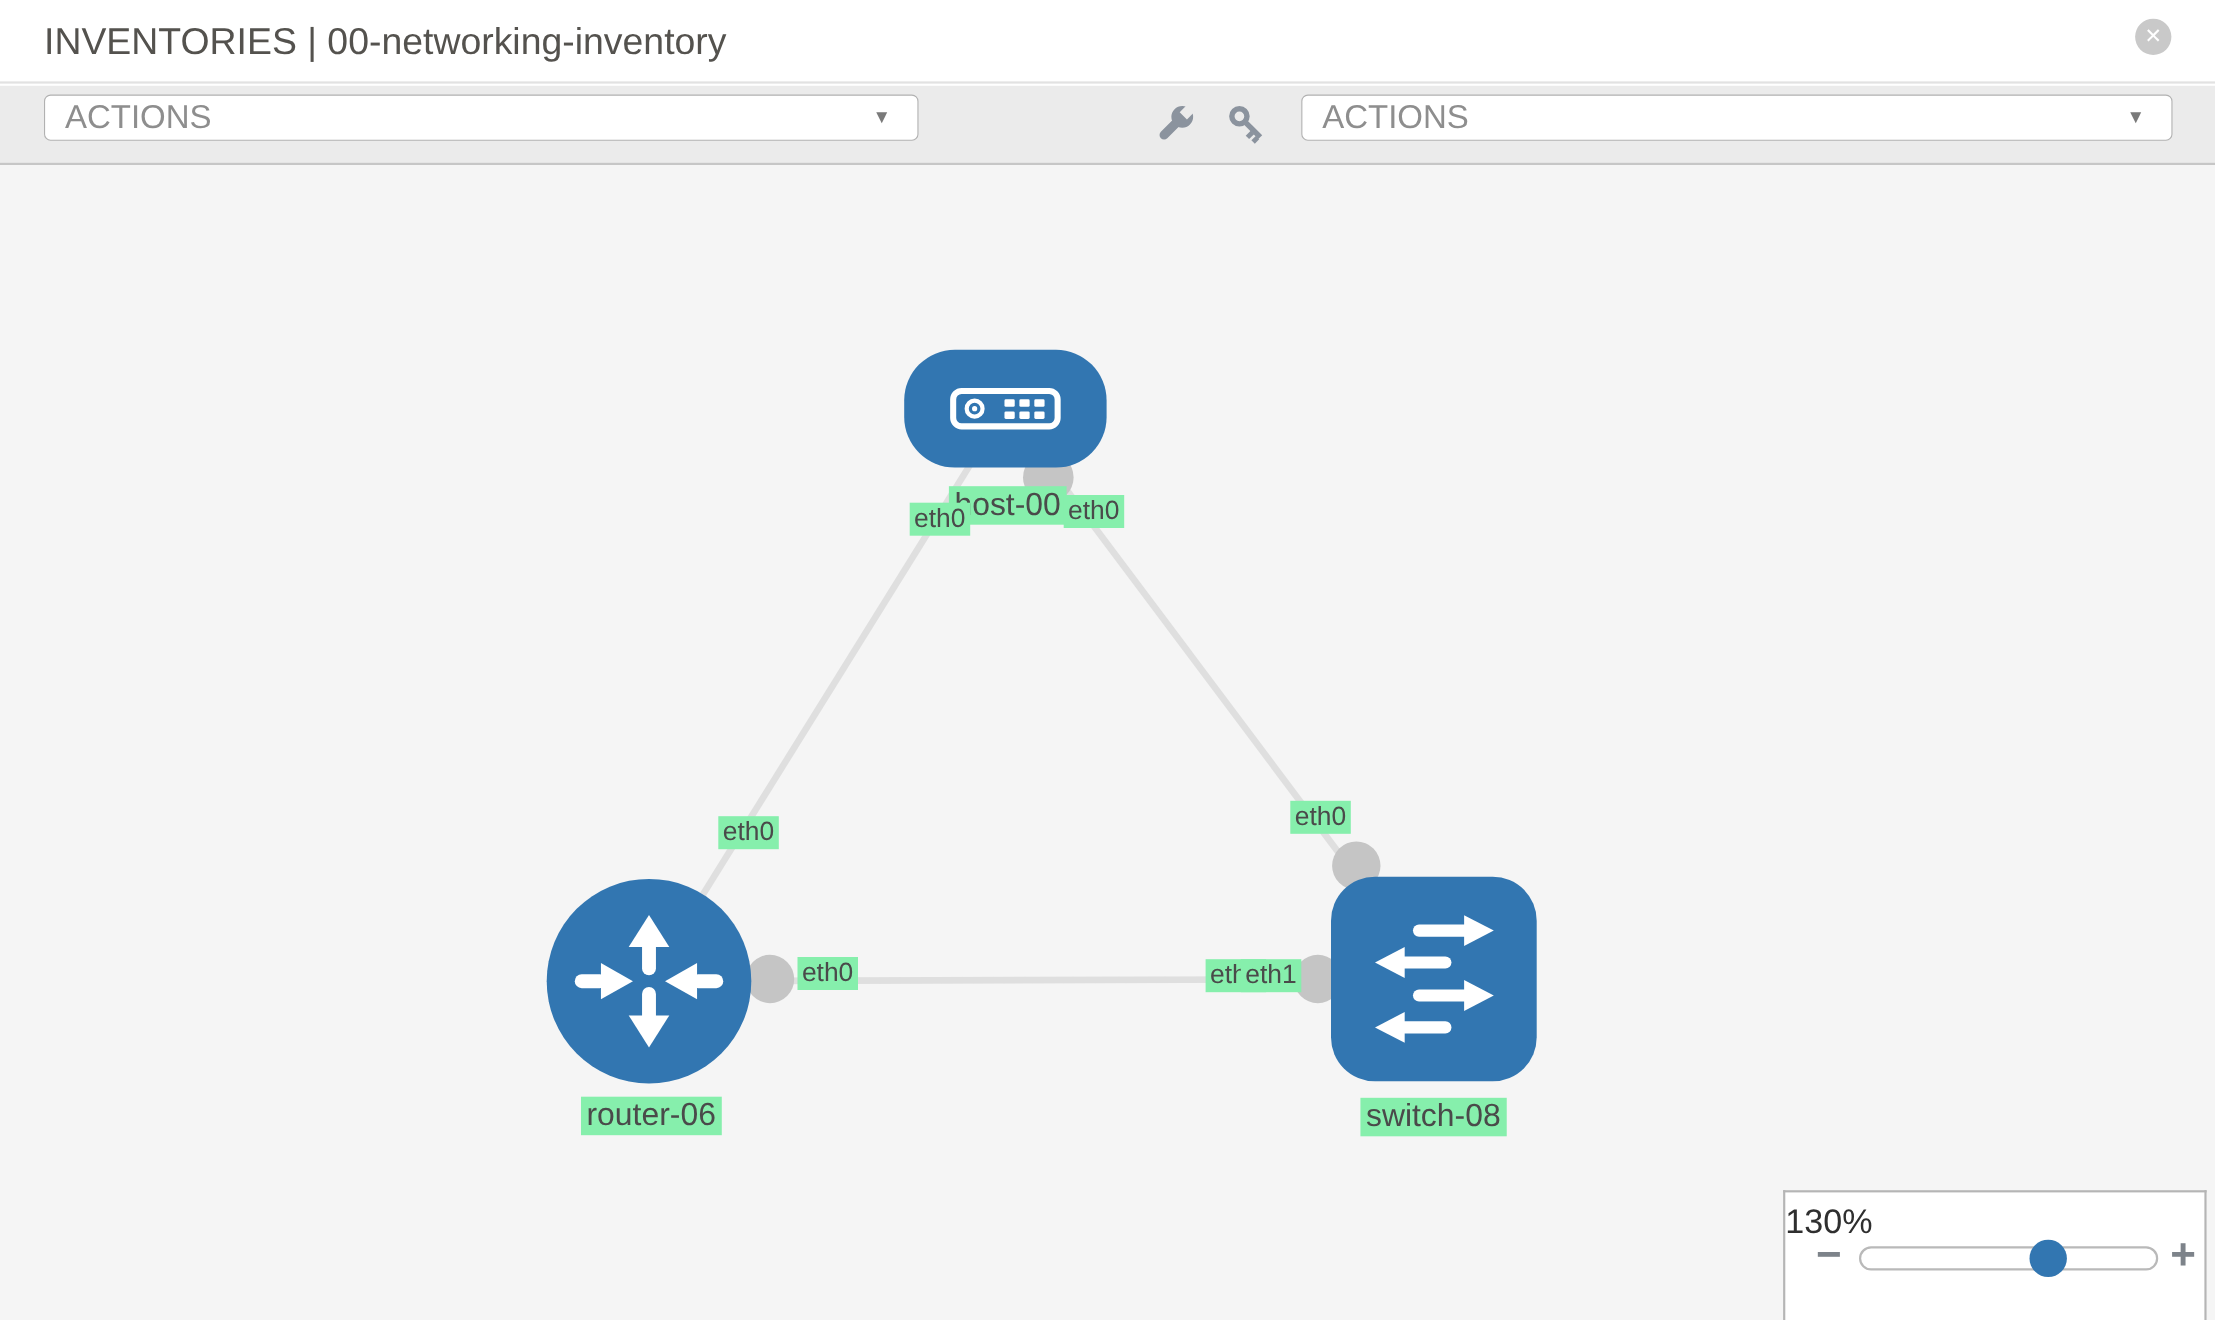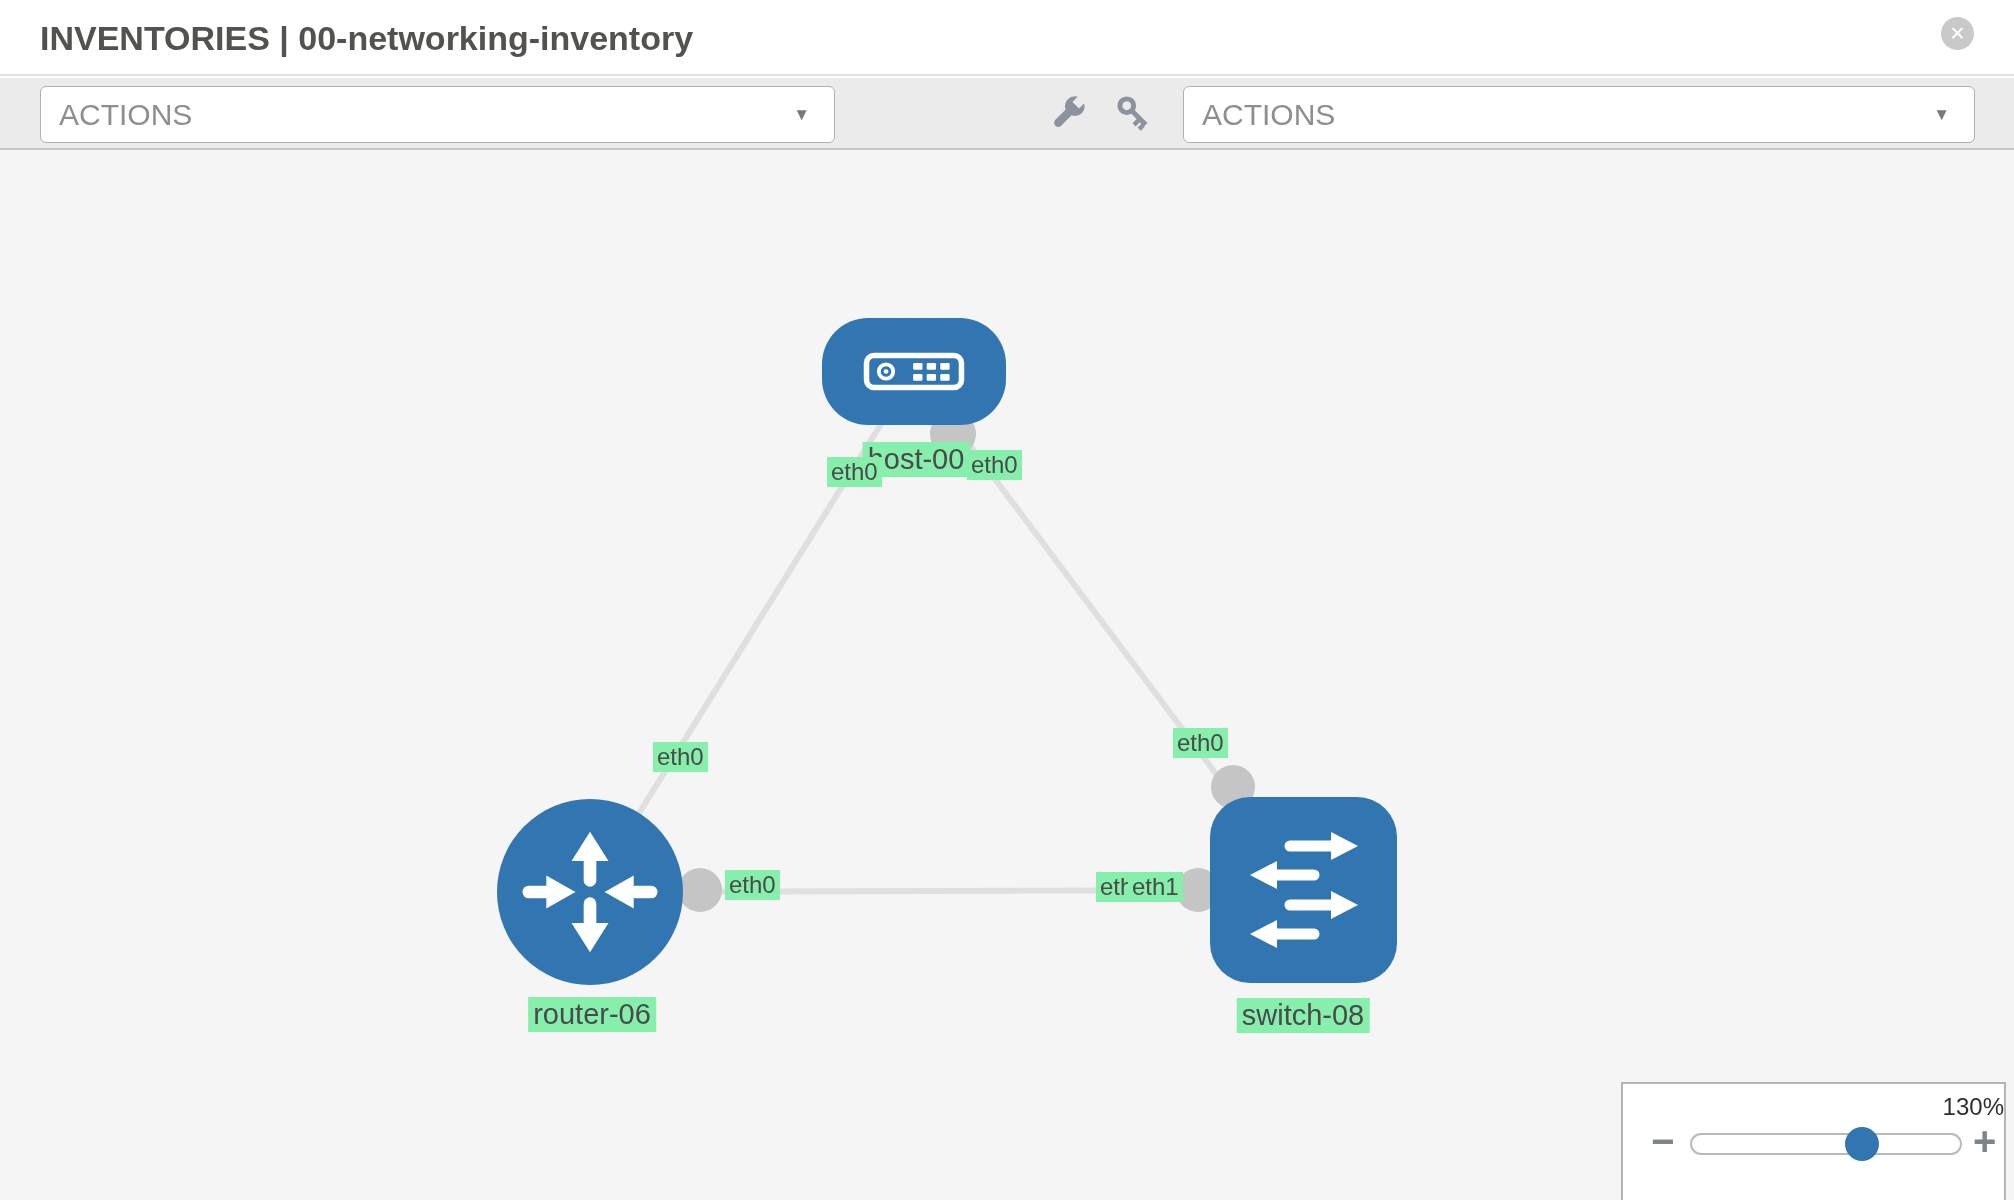--- a/index.html
+++ b/index.html
@@ -2,29 +2,29 @@
 <html><head>
 <meta charset="utf-8">
 <style>
   * { margin:0; padding:0; box-sizing:border-box; }
   html,body { width:2014px; height:1200px; overflow:hidden; }
   body { font-family:"Liberation Sans","DejaVu Sans",sans-serif; background:#fff; position:relative; }
 
   
   .header { position:absolute; left:0; top:0; width:2014px; height:76px; background:#fff;
             border-bottom:2px solid #e2e2e2; }
-  .page-title { position:absolute; left:40px; top:19px; font-size:34px; font-weight:bold; color:#54524e; }
+  .page-title { position:absolute; left:40px; top:19px; font-size:34px; font-weight:normal; color:#54524e; }
   .close-btn { position:absolute; right:40px; top:17px; width:33px; height:33px; border-radius:50%;
                background:#c9c9c9; color:#fff; font-size:19px; font-weight:bold;
                display:flex; align-items:center; justify-content:center; cursor:pointer; }
 
   
   .toolbar { position:absolute; left:0; top:78px; width:2014px; height:72px; background:#ebebeb;
              border-bottom:2px solid #c6c6c6; }
-  .select { position:absolute; top:8px; height:57px; background:#fff; border:1px solid #b1b1b1;
+  .select { position:absolute; top:8px; height:42px; background:#fff; border:1px solid #b1b1b1;
             border-radius:6px; display:flex; align-items:center; cursor:pointer; }
   .select .ph { font-size:30px; color:#8e8e8e; margin-left:18px; }
   .select .caret { position:absolute; right:24px; top:50%; transform:translateY(-50%);
                    font-size:17px; color:#7a7a7a; }
   .select.actions { left:40px;  width:795px; }
   .select.search  { left:1183px; width:792px; }
   .tool-btn { position:absolute; top:14px; width:46px; height:46px; background:transparent; border:none;
               cursor:pointer; padding:0; }
   .tool-btn.wrench { left:1044px; }
   .tool-btn.key    { left:1112px; }
@@ -52,21 +52,21 @@
   .chip.host-eth-right { left:967px;  top:300px; }
   .chip.edge-hr-eth    { left:653px;  top:592px; }
   .chip.edge-hs-eth    { left:1173px; top:578px; }
   .chip.router-eth     { left:725px;  top:720px; }
   .chip.switch-eth-under { left:1096px; top:722px; z-index:3; }
   .chip.switch-eth     { left:1128px; top:722px; z-index:4; }
 
   
   .zoom-panel { position:absolute; left:1621px; top:932px; width:385px; height:120px;
                 background:#fff; border:2px solid #b5b5b5; border-bottom:none; z-index:5; }
-  .zoom-level { position:absolute; left:0; top:9px; width:100%; text-align:right; font-size:24px;
+  .zoom-level { position:absolute; left:0; top:9px; width:100%; text-align:left; font-size:31px;
                 color:#2f2f2f; }
   .zoom-minus, .zoom-plus { position:absolute; top:37px; font-size:40px; font-weight:bold; color:#7d838a;
                             cursor:pointer; line-height:40px; }
   .zoom-minus { left:28px; }
   .zoom-plus  { left:350px; }
   .zoom-track { position:absolute; left:67px; top:49px; width:272px; height:22px; border:2px solid #b9b9b9;
                 border-radius:12px; background:#fff; cursor:pointer; }
   .zoom-handle { position:absolute; left:153px; top:-8px; width:34px; height:34px; border-radius:50%;
                  background:#3276b1; cursor:grab; }
 </style>

